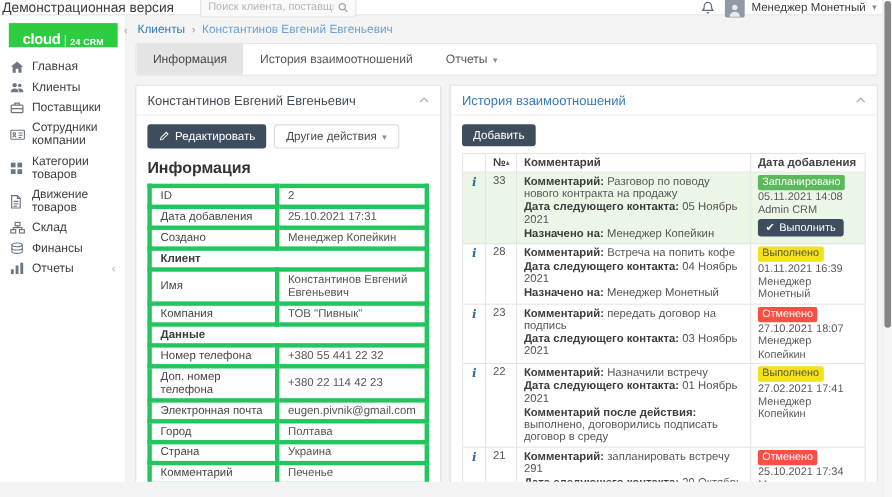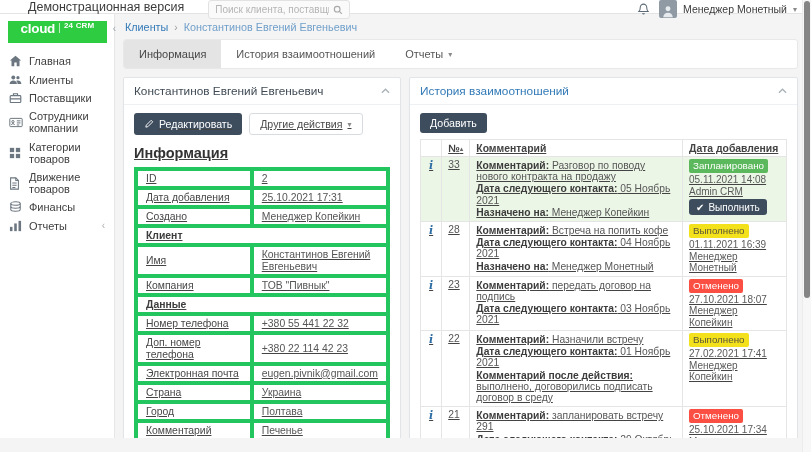--- a/index.html
+++ b/index.html
@@ -5,39 +5,39 @@
   * { box-sizing: border-box; margin: 0; padding: 0; }
   html,body { width:811px; height:452px; overflow:hidden; }
   body {
     font-family:"Liberation Sans","DejaVu Sans",sans-serif;
     background:#f4f4f4; color:#444; font-size:11px; position:relative;
   }
   svg { display:block; }
 
   
   .topbar { height:14px; background:#fff; border-bottom:1px solid #e4e4e4;
-            display:flex; align-items:flex-start; padding:0 14px 0 28px; gap:10px; position:relative; z-index:3;}
+            display:flex; align-items:center; padding:0 14px 0 2px; gap:10px; position:relative; z-index:3;}
   .brand-title { font-size:12.5px; color:#3b3b3b; }
   .top-search { margin-left:14px; width:142px; height:19px; background:#fafafa;
                 border:1px solid #e2e2e2; border-radius:3px; display:flex; align-items:center; padding:0 6px; gap:4px;}
   .top-search input { border:0; outline:0; background:transparent; width:100%; font-size:10px; color:#555;
                       font-family:inherit;}
   .top-search input::placeholder { color:#b5b5b5; }
   .top-right { margin-left:auto; display:flex; align-items:center; gap:9px; }
   .bell { color:#5d6a75; cursor:pointer; }
   .user-menu { display:flex; align-items:center; gap:6px; cursor:pointer; }
   .avatar { width:18px; height:18px; background:#909aa5; border-radius:2px; display:flex; align-items:flex-end; justify-content:center; overflow:hidden;}
   .user-name { font-size:10.5px; color:#3b3b3b; }
   .caret { font-size:8px; color:#8a8a8a; }
 
   
   .app { display:flex; height:424px; }
   .sidebar { width:115px; background:#fff; border-right:1px solid #e7e7e7; position:relative; padding-top:5px; flex:none;}
   .logo-box { margin:2px 7px 9px 8px; background:#2ecc40; color:#fff; height:22px;
-              display:flex; align-items:flex-start; justify-content:center; gap:2px; cursor:pointer;}
+              display:flex; align-items:flex-end; justify-content:center; gap:2px; cursor:pointer;}
   .logo-cloud { font-size:13.5px; font-weight:bold; letter-spacing:-.3px; }
   .logo-sep { font-size:11px; font-weight:300; opacity:.75; margin:0 1px; }
   .logo-24 { font-size:8px; font-weight:bold; letter-spacing:.2px; }
   .sidebar-collapse { position:absolute; top:9px; right:-2px; color:#9aa5ad; font-size:10px; cursor:pointer; z-index:4;}
   .side-item { display:flex; align-items:center; gap:7px; padding:3.2px 9px; font-size:11px; color:#3e3e3e; cursor:pointer; }
   .sicon { width:13px; color:#6b7680; flex:none; }
   .schev { margin-left:auto; color:#adadad; font-size:10px; }
 
   .content { flex:1; padding:0 13px 0 8px; overflow:hidden; }
 
@@ -52,21 +52,21 @@
 
   
   .panels { display:flex; gap:8px; margin-top:8px; align-items:flex-start; }
   .left-col { width:278px; flex:none; display:flex; flex-direction:column; gap:10px; }
   .right-col { flex:1; min-width:0; }
   .panel { background:#fff; border:1px solid #e2e5e8; border-radius:2px; box-shadow:0 1px 1px rgba(0,0,0,.04); }
   .panel-head { display:flex; justify-content:space-between; align-items:center;
                 padding:6px 10px; border-bottom:1px solid #eef1f3; font-size:11.8px; color:#404b55;}
   .panel-head .blue { color:#337ab7; }
   .panel-chevron { color:#a9b2b9; cursor:pointer; }
-  .panel-body { padding:8px 10px 9px;text-decoration:underline; }
+  .panel-body { padding:8px 10px 9px; }
 
   .btn-dark { background:#3e4d5e; color:#fff; border:0; border-radius:3px; font-size:10.6px;
               padding:4px 10px; display:inline-flex; align-items:center; gap:5px; cursor:pointer; font-family:inherit;}
   .btn-outline { background:#fff; color:#4a4a4a; border:1px solid #d8dce0; border-radius:3px; font-size:10.6px;
               padding:4px 10px; display:inline-flex; align-items:center; gap:5px; cursor:pointer; font-family:inherit;}
   .btn-row { display:flex; gap:7px; }
 
   .section-heading { font-size:14.5px; font-weight:bold; color:#333; margin:10px 0 6px; }
 
   .info-table { width:100%; border-collapse:collapse; font-size:10.4px; }
@@ -194,20 +194,31 @@
           <span class="sicon">
             <svg width="11" height="13" viewBox="0 0 12 15" fill="none" stroke="currentColor" stroke-width="1.2">
               <path d="M1.5 1h6l3 3v10h-9z"></path>
               <path d="M7.5 1v3h3M3.5 7h5M3.5 9.5h5M3.5 12h3.5"></path>
             </svg>
           </span>
           <span>Движение товаров</span>
         </div>
         <div class="side-item">
           <span class="sicon">
+            <svg width="14" height="12" viewBox="0 0 16 13" fill="none" stroke="currentColor" stroke-width="1.2">
+              <rect x="5.5" y="1" width="5" height="3.5"></rect>
+              <rect x="1" y="8.5" width="5" height="3.5"></rect>
+              <rect x="10" y="8.5" width="5" height="3.5"></rect>
+              <path d="M8 4.5v2M3.5 8.5v-2h9v2"></path>
+            </svg>
+          </span>
+          <span>Склад</span>
+        </div>
+        <div class="side-item">
+          <span class="sicon">
             <svg width="13" height="12" viewBox="0 0 15 14" fill="none" stroke="currentColor" stroke-width="1.2">
               <ellipse cx="7.5" cy="3" rx="5.5" ry="2"></ellipse>
               <path d="M2 3v3.5c0 1.1 2.5 2 5.5 2s5.5-.9 5.5-2V3"></path>
               <path d="M2 6.5V10c0 1.1 2.5 2 5.5 2s5.5-.9 5.5-2V6.5"></path>
             </svg>
           </span>
           <span>Финансы</span>
         </div>
         <div class="side-item">
           <span class="sicon">
@@ -306,26 +317,26 @@
                   </tr>
                   <tr>
                     <td class="lbl">Доп. номер телефона</td>
                     <td>+380 22 114 42 23</td>
                   </tr>
                   <tr>
                     <td class="lbl">Электронная почта</td>
                     <td>eugen.pivnik@gmail.com</td>
                   </tr>
                   <tr>
+                    <td class="lbl">Город</td>
+                    <td>Полтава</td>
+                  </tr>
+                  <tr>
                     <td class="lbl">Страна</td>
                     <td>Украина</td>
-                  </tr>
-                  <tr>
-                    <td class="lbl">Город</td>
-                    <td>Полтава</td>
                   </tr>
                   <tr>
                     <td class="lbl">Комментарий</td>
                     <td>Печенье</td>
                   </tr>
                 </tbody>
             </table>
           </div>
         </div>
 

